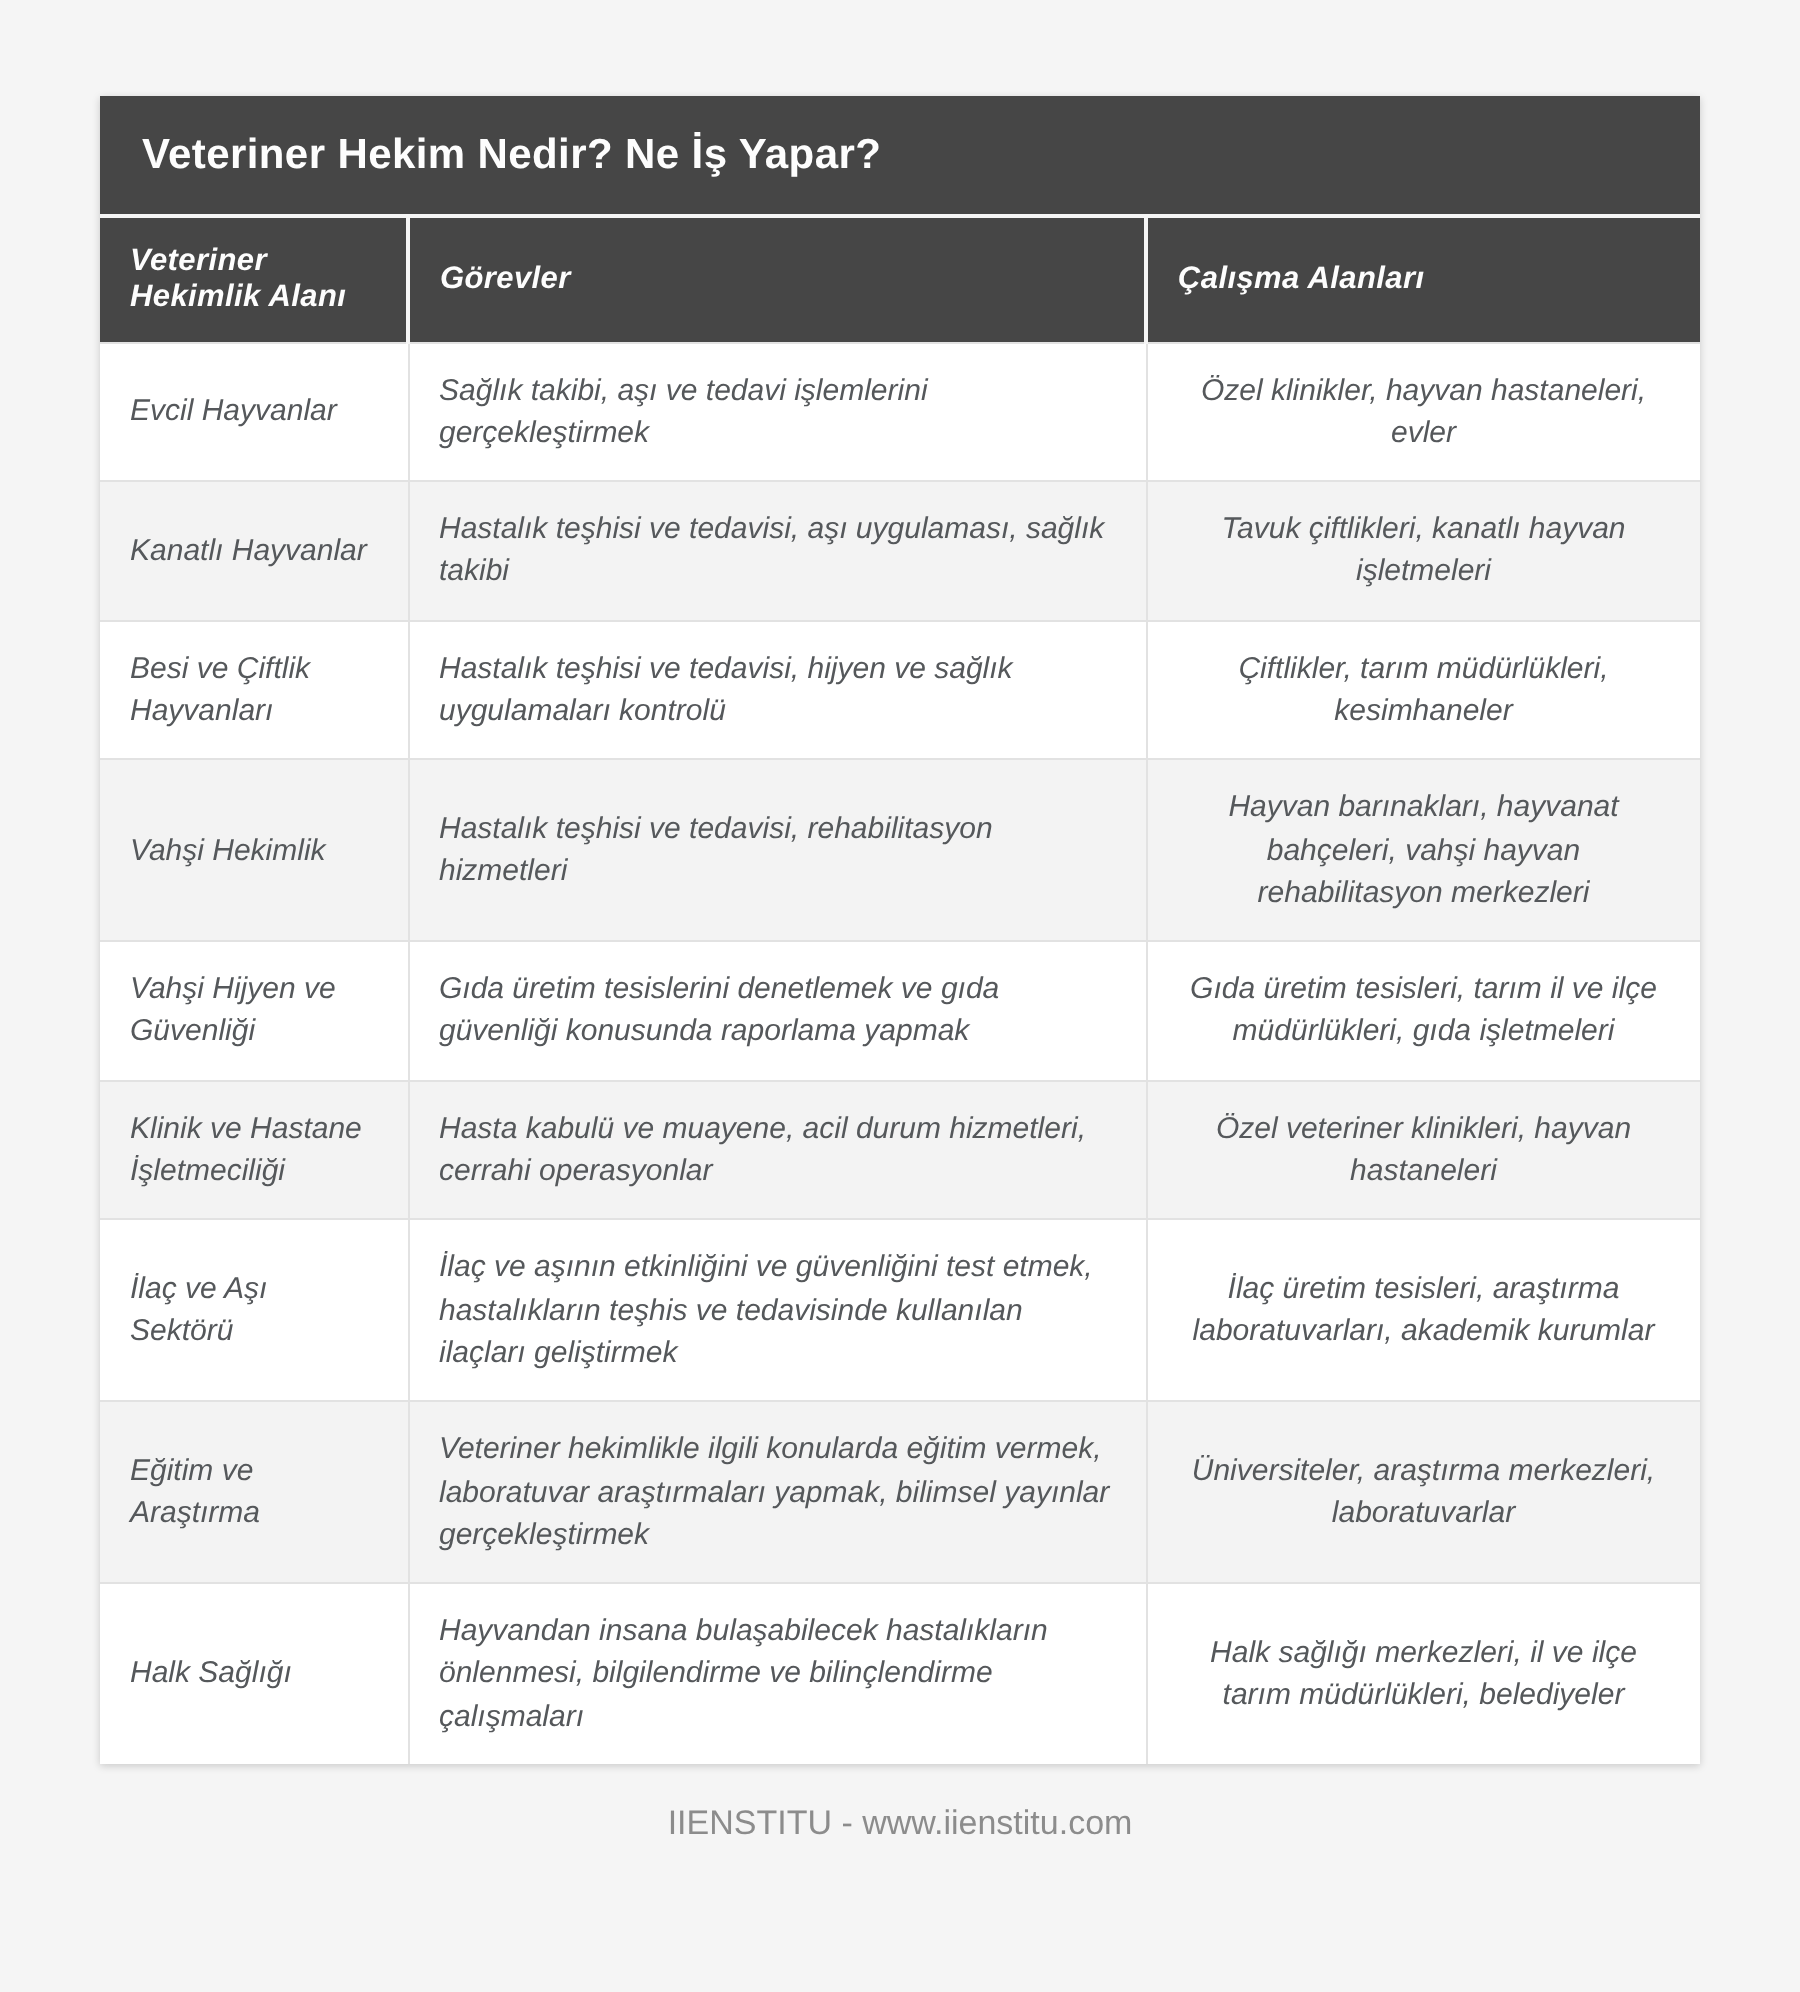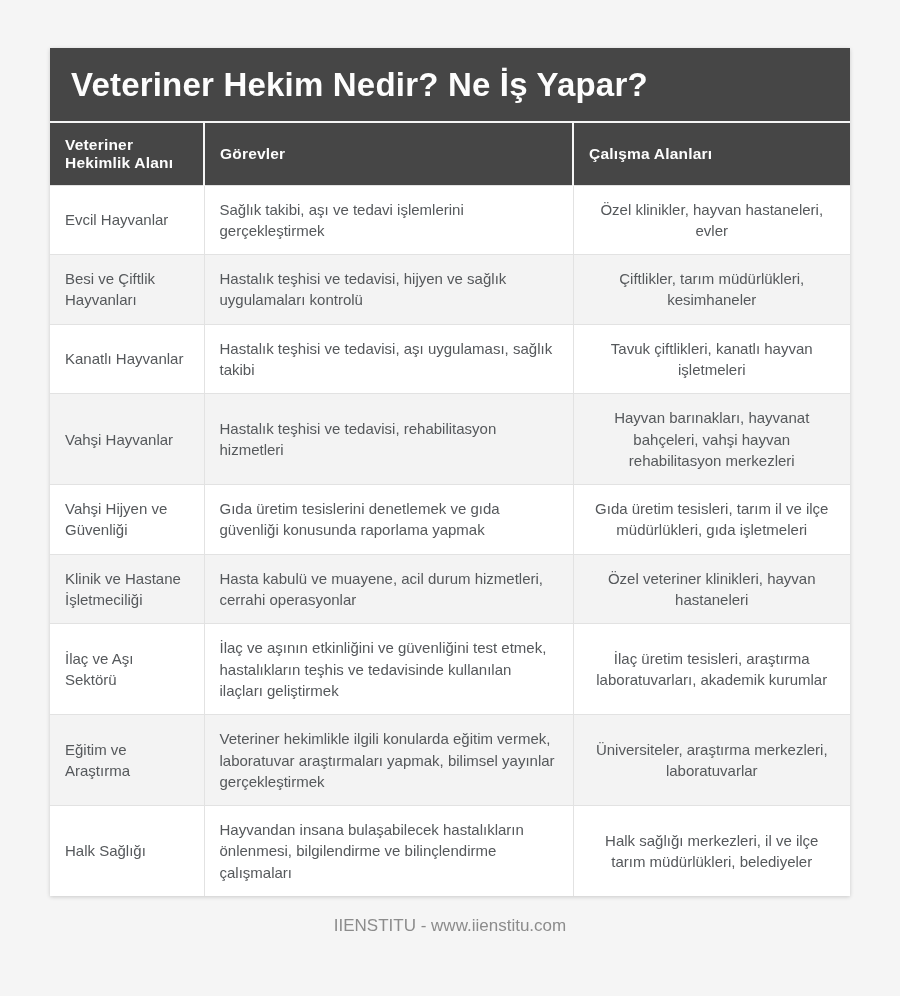--- a/index.html
+++ b/index.html
@@ -22,30 +22,31 @@
   }
   .table-card {
     width: 800px;
     margin: 48px auto 0 auto;
     background: var(--row-bg);
     box-shadow: 0 1px 4px rgba(0,0,0,0.18);
   }
   .title-bar {
     background: var(--header-bg);
     color: var(--header-text);
-    font-size: 33px;
+    font-size: 21px;
     font-weight: bold;
     padding: 18px 21px 17px 21px;
     border-bottom: 2px solid var(--header-border);
     letter-spacing: 0.2px;
   }
   table {
     width: 100%;
     border-collapse: collapse;
     table-layout: fixed;
+    font-style: italic;
   }
   col.c-area { width: 154px; }
   col.c-duties { width: 369px; }
   col.c-workplaces { width: 277px; }
   th {
     background: var(--header-bg);
     color: var(--header-text);
     font-size: 15.5px;
     font-weight: bold;
     text-align: left;
@@ -94,31 +95,31 @@
         <th>Çalışma Alanları</th>
       </tr>
     </thead>
     <tbody>
       <tr>
         <td>Evcil Hayvanlar</td>
         <td>Sağlık takibi, aşı ve tedavi işlemlerini gerçekleştirmek</td>
         <td>Özel klinikler, hayvan hastaneleri, evler</td>
       </tr>
       <tr>
+        <td>Kanatlı Hayvanlar</td>
+        <td>Hastalık teşhisi ve tedavisi, aşı uygulaması, sağlık takibi</td>
+        <td>Tavuk çiftlikleri, kanatlı hayvan işletmeleri</td>
+      </tr>
+      <tr>
         <td>Besi ve Çiftlik Hayvanları</td>
         <td>Hastalık teşhisi ve tedavisi, hijyen ve sağlık uygulamaları kontrolü</td>
         <td>Çiftlikler, tarım müdürlükleri, kesimhaneler</td>
       </tr>
       <tr>
-        <td>Kanatlı Hayvanlar</td>
-        <td>Hastalık teşhisi ve tedavisi, aşı uygulaması, sağlık takibi</td>
-        <td>Tavuk çiftlikleri, kanatlı hayvan işletmeleri</td>
-      </tr>
-      <tr>
-        <td>Vahşi Hayvanlar</td>
+        <td>Vahşi Hekimlik</td>
         <td>Hastalık teşhisi ve tedavisi, rehabilitasyon hizmetleri</td>
         <td>Hayvan barınakları, hayvanat bahçeleri, vahşi hayvan rehabilitasyon merkezleri</td>
       </tr>
       <tr>
         <td>Vahşi Hijyen ve Güvenliği</td>
         <td>Gıda üretim tesislerini denetlemek ve gıda güvenliği konusunda raporlama yapmak</td>
         <td>Gıda üretim tesisleri, tarım il ve ilçe müdürlükleri, gıda işletmeleri</td>
       </tr>
       <tr>
         <td>Klinik ve Hastane İşletmeciliği</td>

